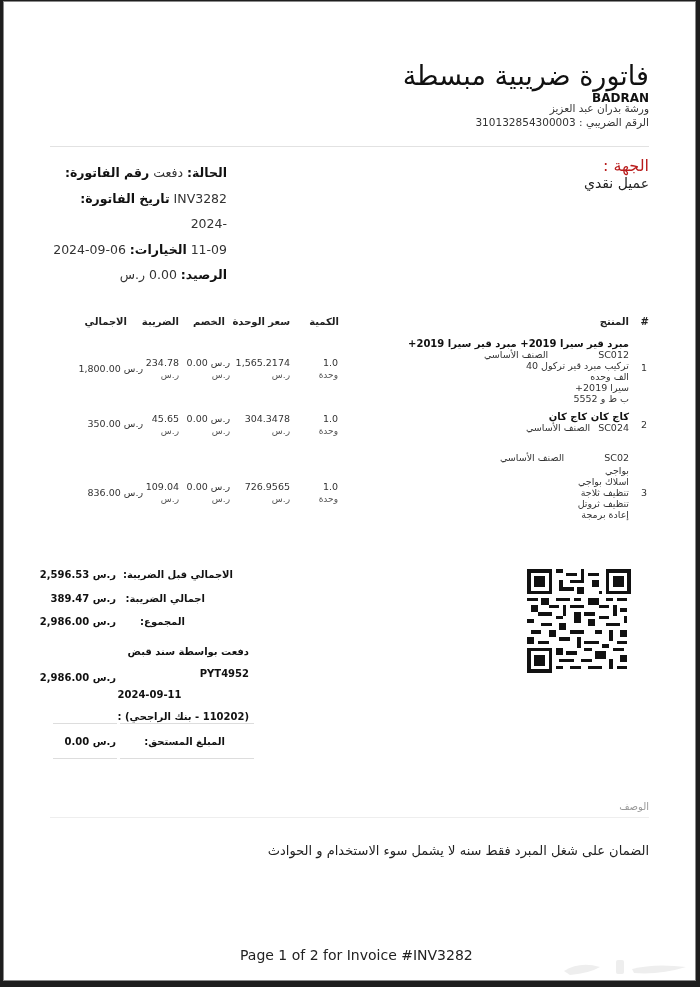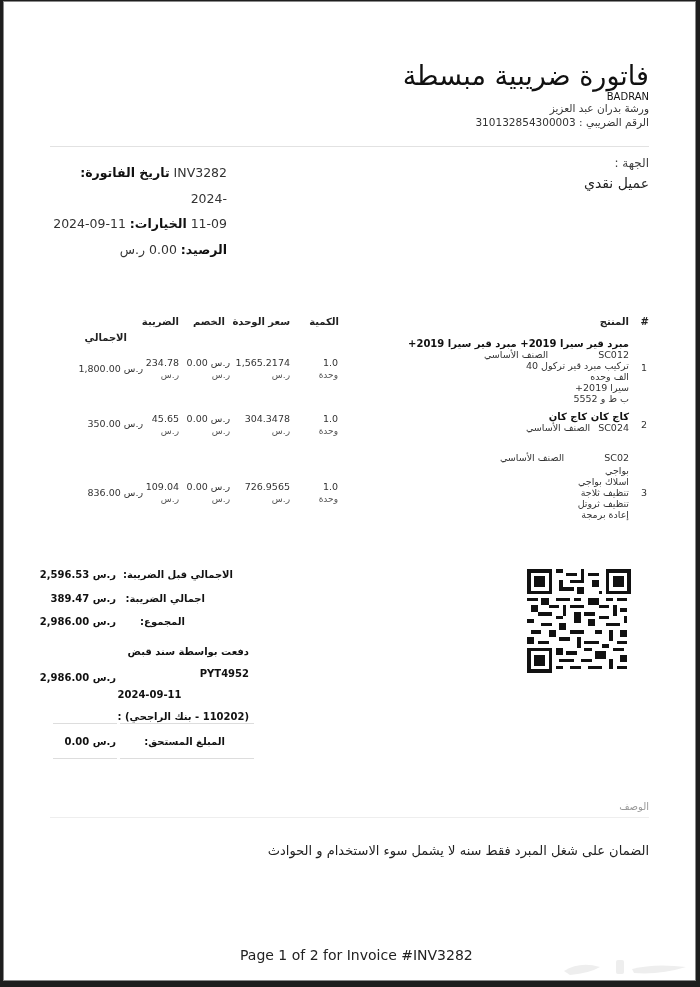--- a/index.html
+++ b/index.html
@@ -7,27 +7,27 @@
   body { font-family: "DejaVu Sans", sans-serif; color: #222; position: relative; }
   .page {
     position: absolute; left: 3px; top: 1px; width: 693px; height: 980px;
     background: #fff; border: 1px solid #8a8a8a;
   }
   .abs { position: absolute; }
   .rtl { direction: rtl; text-align: right; }
 
   
   .title { right: 46px; top: 58px; font-size: 27px; font-weight: 400; color: #111; letter-spacing: 0; }
-  .brand { right: 46px; top: 89px; font-size: 10px; font-weight: 400; color: #111; padding-left: 45px; }
+  .brand { right: 46px; top: 89px; font-size: 12px; font-weight: 700; color: #111; padding-left: 45px; }
   .company { right: 46px; top: 100px; font-size: 10.5px; color: #333; }
   .taxno { right: 46px; top: 114px; font-size: 10.5px; color: #333; }
   .hr-top { left: 46px; right: 46px; top: 144px; height: 1px; background: #e2e2e2; }
 
   
-  .party-label { right: 46px; top: 154px; font-size: 12px; color: #404040; }
+  .party-label { right: 46px; top: 154px; font-size: 16px; color: #b91c1c; }
   .party-name { right: 46px; top: 173px; font-size: 14px; color: #222; }
 
   
   .meta { left: 48px; width: 175px; top: 158px; font-size: 12.5px; line-height: 25.5px; color: #333; }
   .meta b { font-weight: 700; color: #111; }
 
   
   .th { top: 314px; font-size: 10px; font-weight: 700; color: #222; }
   .cell { font-size: 9.5px; color: #333; line-height: 12px; }
   .cell small { font-size: 9px; color: #555; display: block; }
@@ -63,42 +63,47 @@
     <span>الرقم الضريبي :</span>
     <span>310132854300003</span>
   </div>
   <div class="abs hr-top"></div>
 
   <div class="abs rtl party-label">الجهة :</div>
   <div class="abs rtl party-name">عميل نقدي</div>
 
   <div class="abs rtl meta">
     <div>
+      <b>الحالة:</b>
+      <span>دفعت</span>
+      <b>رقم الفاتورة:</b>
+    </div>
+    <div>
       <span>INV3282</span>
       <b>تاريخ الفاتورة:</b>
       <span>-2024</span>
     </div>
     <div>
       <span>11-09</span>
       <b>الخيارات:</b>
-      <span>11-09-2024</span>
+      <span>06-09-2024</span>
     </div>
     <div>
       <b>الرصيد:</b>
       <span>0.00 ر.س</span>
     </div>
   </div>
 
   <div class="abs th" style="right:46px;">#</div>
   <div class="abs th rtl" style="right:66px;margin-left:28px;">المنتج</div>
   <div class="abs th rtl" style="right:356px;">الكمية</div>
   <div class="abs th rtl" style="right:405px;">سعر الوحدة</div>
   <div class="abs th rtl" style="right:470px;">الخصم</div>
   <div class="abs th rtl" style="right:516px;">الضريبة</div>
-  <div class="abs th rtl" style="right:568px;margin-top:16px;">الاجمالي</div>
+  <div class="abs th rtl" style="right:568px;">الاجمالي</div>
 
   <div>
     <div class="abs cell" style="right:48px; top:360px;">1</div>
     <div class="abs rtl" style="right:66px; top:336px; width:260px;">
       <div class="prod-name">مبرد قير سيرا 2019+ مبرد قير سيرا 2019+</div>
       <div class="prod-code" style="display:flex; gap:50px;">
         <span>SC012</span>
         <span>الصنف الأساسي</span>
       </div>
       <div class="prod-desc" style="width:120px;">

